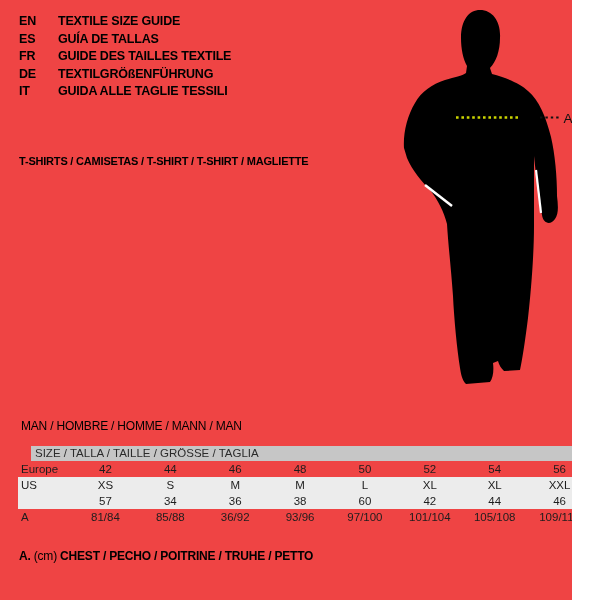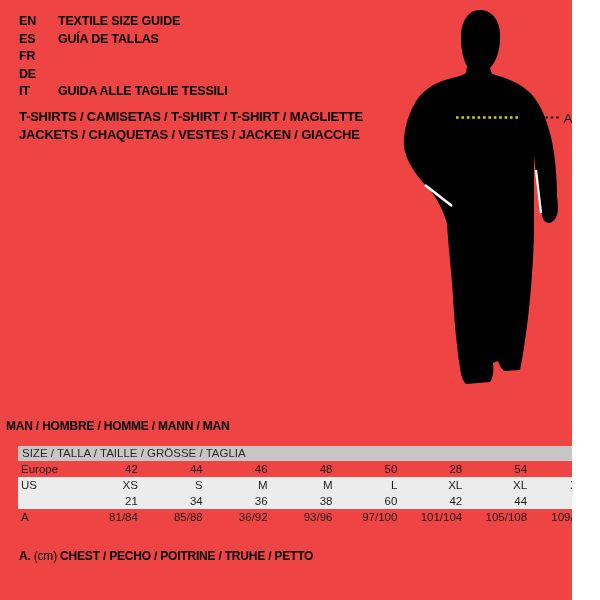--- a/index.html
+++ b/index.html
@@ -7,33 +7,33 @@
     position:relative;width:572px;height:600px;background:#ef4444;
     font-family:"Liberation Sans", sans-serif;color:#000;overflow:hidden;
   }
   
   .langs{position:absolute;left:19px;top:13px;}
   .lang-row{display:flex;height:17.5px;line-height:17.5px;
     font-size:12.5px;font-weight:700;letter-spacing:-0.2px;}
   .lang-code{width:39px;}
   
   .cats{position:absolute;left:19px;top:108px;}
-  .cat-line{height:18px;line-height:18px;font-size:13px;font-weight:700;letter-spacing:-0.2px;}
+  .cat-line{height:18px;line-height:18px;font-size:11px;font-weight:700;letter-spacing:-0.2px;margin-top:44px;}
   
   .figure-svg{position:absolute;left:0;top:0;}
   .measure-label{font-family:"Liberation Sans", sans-serif;font-size:13.5px;fill:#111;}
   
-  .man-heading{position:absolute;left:6px;top:419px;font-size:12px;font-weight:700;letter-spacing:-0.2px;}
+  .man-heading{position:absolute;left:21px;top:419px;font-size:12px;font-weight:400;letter-spacing:-0.2px;}
   
   .size-table{position:absolute;left:18px;top:446px;width:574px;font-size:11.5px;color:#1d1d1d;}
-  .st-header{height:15px;line-height:15px;background:#c6c6c6;padding-left:4px;color:#2b2b2b;}
+  .st-header{height:15px;line-height:15px;background:#c6c6c6;padding-left:4px;color:#2b2b2b;margin-left:13px;}
   .st-row{display:flex;height:16px;line-height:16px;}
   .st-row.band{background:#ececec;}
   .st-label{width:52px;padding-left:3px;text-align:left;}
-  .st-cell{flex:1;text-align:right;}
+  .st-cell{flex:1;text-align:center;}
   
   .footnote{position:absolute;left:19px;top:549px;font-size:12px;letter-spacing:-0.2px;}
   .footnote .b{font-weight:700;}
   .footnote .n{font-weight:400;margin-top:42px;}
 </style>
 </head>
 <body>
 
 <div class="canvas">
 
@@ -41,33 +41,34 @@
     <div class="lang-row">
       <span class="lang-code">EN</span>
       <span class="lang-label">TEXTILE SIZE GUIDE</span>
     </div>
     <div class="lang-row">
       <span class="lang-code">ES</span>
       <span class="lang-label">GUÍA DE TALLAS</span>
     </div>
     <div class="lang-row">
       <span class="lang-code">FR</span>
+      <span class="lang-label">GUIDE DES TAILLES TEXTILE</span>
     </div>
     <div class="lang-row">
       <span class="lang-code">DE</span>
+      <span class="lang-label">TEXTILGRÖßENFÜHRUNG</span>
     </div>
     <div class="lang-row">
       <span class="lang-code">IT</span>
       <span class="lang-label">GUIDA ALLE TAGLIE TESSILI</span>
     </div>
   </div>
 
   <div class="cats">
     <div class="cat-line">T-SHIRTS / CAMISETAS / T-SHIRT / T-SHIRT / MAGLIETTE</div>
-    <div class="cat-line">JACKETS / CHAQUETAS / VESTES / JACKEN / GIACCHE</div>
   </div>
 
   <svg class="figure-svg" width="600" height="600" viewBox="0 0 600 600">
     <path fill="#000" d="M 480 10
          C 493 10 501 22 500 38
          C 500 51 496 62 490 68
          L 492 74
          C 507 78 521 84 528 91
          C 539 100 546 117 551 137
          C 555 154 557 177 557 196
@@ -109,40 +110,40 @@
   <div class="size-table">
     <div class="st-header">SIZE / TALLA / TAILLE / GRÖSSE / TAGLIA</div>
 
     <div class="st-row">
       <span class="st-label">Europe</span>
       <span class="st-cell">42</span>
       <span class="st-cell">44</span>
       <span class="st-cell">46</span>
       <span class="st-cell">48</span>
       <span class="st-cell">50</span>
-      <span class="st-cell">28</span>
+      <span class="st-cell">52</span>
       <span class="st-cell">54</span>
       <span class="st-cell">56</span>
     </div>
 
     <div class="st-row band">
       <span class="st-label">US</span>
       <span class="st-cell">XS</span>
       <span class="st-cell">S</span>
       <span class="st-cell">M</span>
       <span class="st-cell">M</span>
       <span class="st-cell">L</span>
       <span class="st-cell">XL</span>
       <span class="st-cell">XL</span>
       <span class="st-cell">XXL</span>
     </div>
 
     <div class="st-row band">
       <span class="st-label"></span>
-      <span class="st-cell">21</span>
+      <span class="st-cell">57</span>
       <span class="st-cell">34</span>
       <span class="st-cell">36</span>
       <span class="st-cell">38</span>
       <span class="st-cell">60</span>
       <span class="st-cell">42</span>
       <span class="st-cell">44</span>
       <span class="st-cell">46</span>
     </div>
 
     <div class="st-row">

